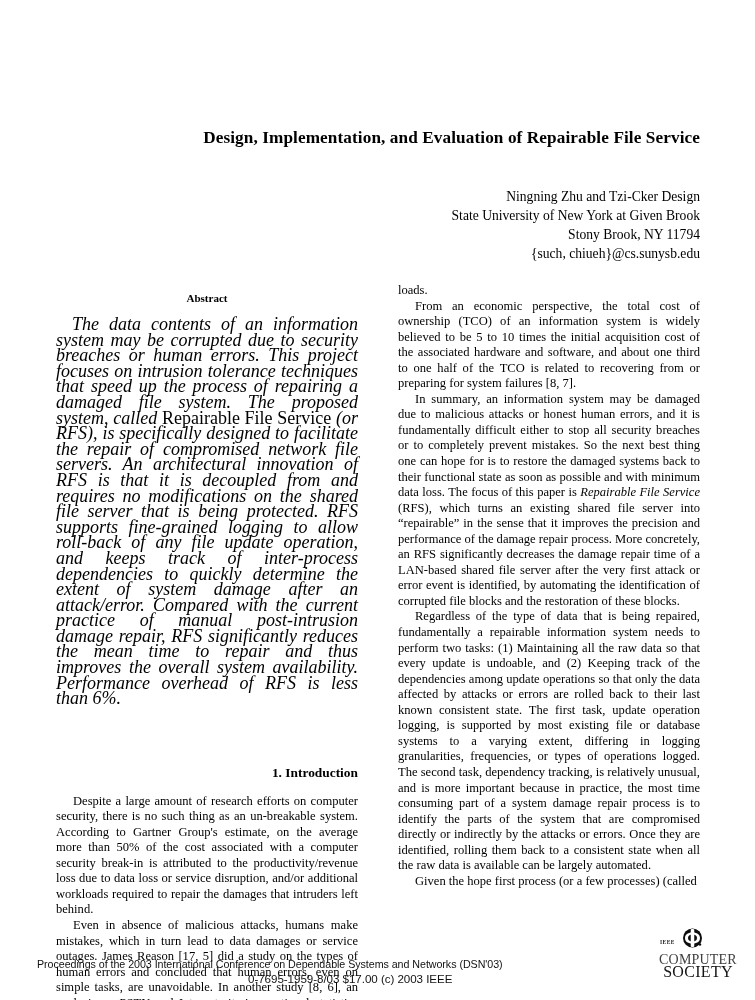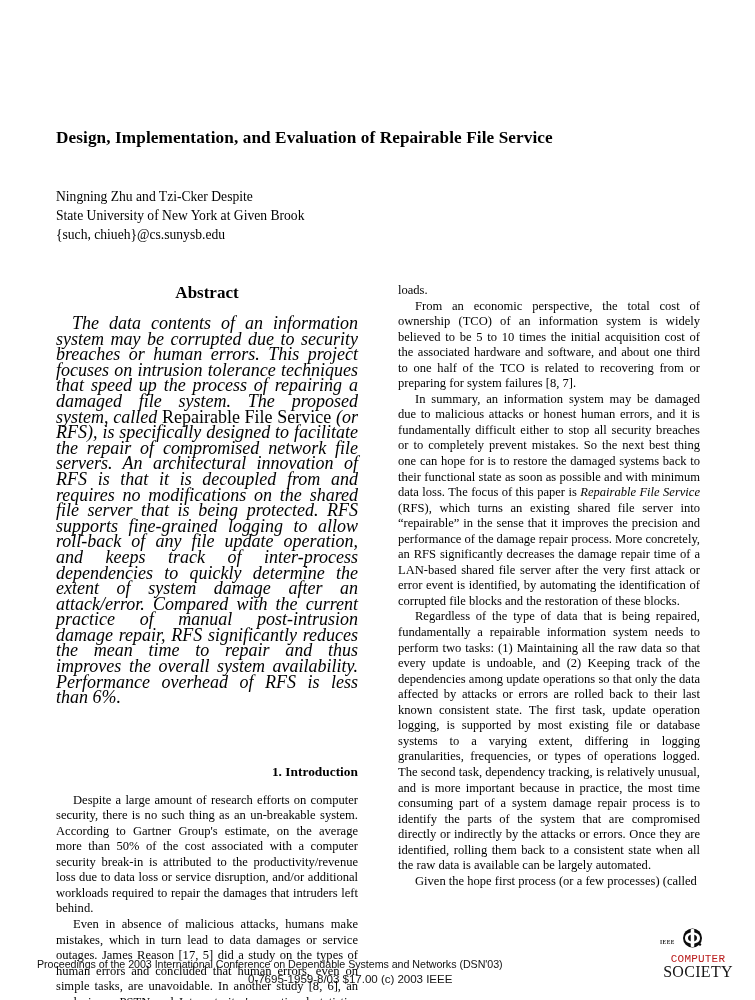--- a/index.html
+++ b/index.html
@@ -24,21 +24,21 @@
     height: 1000px;
     background: #ffffff;
   }
 
   
   .title-block {
     position: absolute;
     left: 56px;
     top: 128px;
     width: 644px;
-    text-align: left;
+    text-align: right;
   }
   .paper-title {
     font-family: "Liberation Serif", serif;
     font-size: 17.2px;
     font-weight: bold;
     letter-spacing: 0.1px;
     line-height: 1.2;
     margin: 0;
   }
   .authors {
@@ -67,23 +67,23 @@
 
   .section-head {
     font-size: 13.4px;
     font-weight: bold;
     margin: 0 0 12px 0;
     line-height: 1.25;
     text-align: right;
   }
   .abstract-head {
     text-align: center;
-    font-size: 17px;
-    font-weight: bold;
-    margin: 0 0 13px 0;
+    font-size: 11px;
+    font-weight: bold;
+    margin: 9px 0 13px 0;
   }
 
   p.body {
     margin: 0;
     font-size: 12.55px;
     line-height: 15.55px;
     text-align: justify;
     text-indent: 17px;
     hyphens: none;
   }
@@ -156,45 +156,46 @@
     color: #1a1a1a;
   }
   .logo-circle {
     position: absolute;
     left: 32px;
     top: 0px;
     width: 25px;
     height: 25px;
   }
   .logo-computer {
-    font-family: Liberation Mono, monospace;
-    font-size: 11px;
+    font-family: Liberation Serif, serif;
+    font-size: 14px;
     letter-spacing: 0.2px;
     line-height: 13px;
-    color: #b91c1c;
+    color: #404040;
     margin-top: 1px;
   }
   .logo-society {
     font-family: "Liberation Serif", serif;
     font-size: 16px;
     letter-spacing: 0.3px;
     line-height: 12px;
     color: #141414;
   }
 </style>
 </head>
 <body>
 
 <div class="page">
 
   <div class="title-block">
     <h1 class="paper-title">Design, Implementation, and Evaluation of Repairable File Service</h1>
     <div class="authors">
-      <div>Ningning Zhu and Tzi-Cker Despite</div>
+      <div>Ningning Zhu and Tzi-Cker Design</div>
       <div>State University of New York at Given Brook</div>
+      <div>Stony Brook, NY 11794</div>
       <div>{such, chiueh}@cs.sunysb.edu</div>
     </div>
   </div>
 
   <div class="columns">
 
     <div class="col col-left">
 
       <div class="abstract-head">Abstract</div>
 

